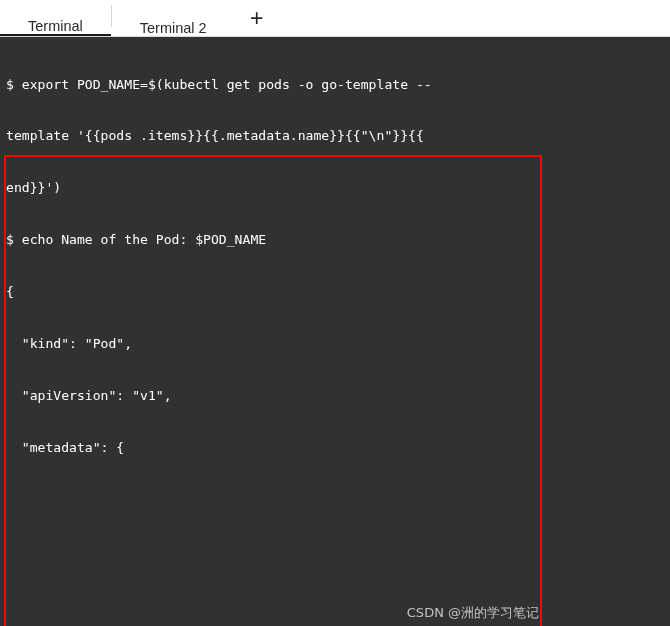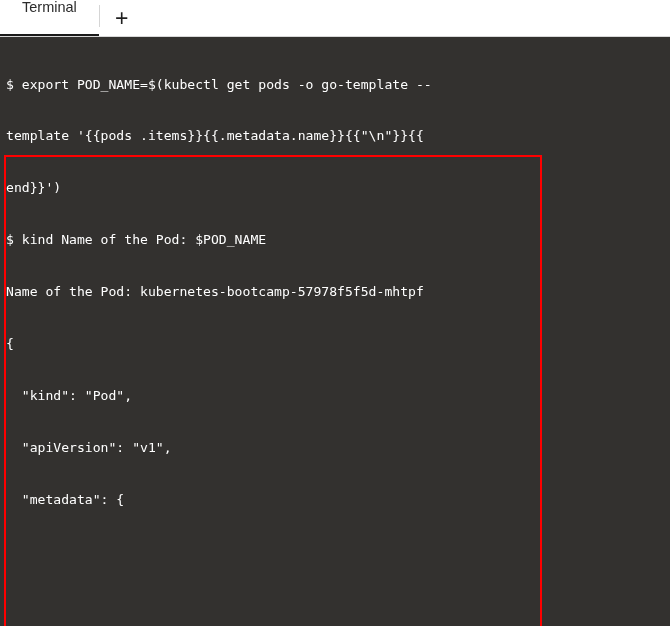--- a/index.html
+++ b/index.html
@@ -24,23 +24,23 @@
     display: flex;
     align-items: flex-end;
     height: 36px;
     background: #ffffff;
     border-bottom: 1px solid #d8d8d8;
     position: relative;
   }
   .tab {
     height: 35px;
     display: flex;
-    align-items: flex-start;
+    align-items: flex-end;
     justify-content: center;
-    padding: 0 22px;
+    padding: 0 28px;
     font-family: "Liberation Sans", sans-serif;
     font-size: 14.5px;
     color: #2b2b2b;
     background: #ffffff;
     cursor: default;
     white-space: nowrap;
   }
   .tab.active {
     border-bottom: 2px solid #1a1a1a;
     font-weight: 400;
@@ -110,31 +110,33 @@
 </head>
 <body>
 
 <div class="app">
 
   <div class="tabbar">
     <div class="tab active">
       <span>Terminal</span>
     </div>
     <div class="tab-sep"></div>
+    <div class="tab">
+      <span>Terminal 2</span>
+    </div>
     <div class="tab-add">
       <span>+</span>
     </div>
   </div>
 
   <div class="terminal">
     <div class="term-line">$ export POD_NAME=$(kubectl get pods -o go-template --</div>
     <div class="term-line">template '{{pods .items}}{{.metadata.name}}{{"\n"}}{{</div>
     <div class="term-line">end}}')</div>
-    <div class="term-line">$ kind Name of the Pod: $POD_NAME</div>
-    <div class="term-line">Name of the Pod: kubernetes-bootcamp-57978f5f5d-mhtpf</div>
+    <div class="term-line">$ echo Name of the Pod: $POD_NAME</div>
     <div class="term-line">{</div>
     <div class="term-line">  "kind": "Pod",</div>
     <div class="term-line">  "apiVersion": "v1",</div>
     <div class="term-line">  "metadata": {</div>
     
     
     
     
     
     
@@ -149,15 +151,16 @@
     
     
     
     
     
     
     
     
 
     <div class="redbox"></div>
+    <div class="watermark">CSDN @洲的学习笔记</div>
   </div>
 
 </div>
 
 </body></html>

